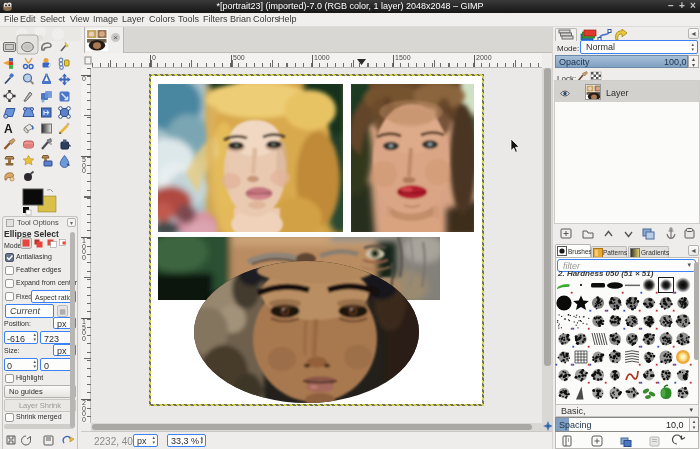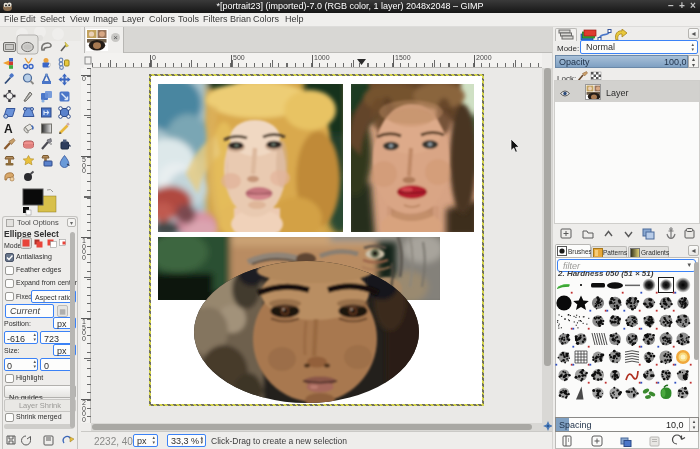--- a/index.html
+++ b/index.html
@@ -49,21 +49,21 @@
     <span class="mi" style="left:20px">Edit</span>
     <span class="mi" style="left:40px">Select</span>
     <span class="mi" style="left:70px">View</span>
     <span class="mi" style="left:93px">Image</span>
     <span class="mi" style="left:122px">Layer</span>
     <span class="mi" style="left:149px">Colors</span>
     <span class="mi" style="left:178px">Tools</span>
     <span class="mi" style="left:203px">Filters</span>
     <span class="mi" style="left:230px">Brian</span>
     <span class="mi" style="left:253px">Colors</span>
-    <span class="mi" style="left:285px">Help</span>
+    <span class="mi" style="left:278px">Help</span>
 </div>
 <div class="ab" id="toolbox">
 <svg class="ab" style="left:0;top:0" width="81" height="14" viewBox="0 0 81 14">
       <rect width="81" height="14" fill="#e9e8e5"></rect>
       <circle cx="22" cy="7" r="6" fill="#efeeec"></circle>
       <circle cx="40" cy="5" r="6" fill="#efeeec"></circle>
       <circle cx="58" cy="7" r="6" fill="#efeeec"></circle>
       <circle cx="40" cy="11" r="3" fill="#e2e1de"></circle>
     </svg>
 <svg class="ab" style="left:0;top:-17px" width="81" height="205" viewBox="0 0 81 205">
@@ -273,21 +273,21 @@
 <div class="lbl f7" style="left:4px;top:320px">Position:</div>
 <div class="spin f8" style="left:53px;top:317px;width:23px;height:12px;padding:1px 0 0 3px">px<span style="position:absolute;right:1px;top:0;color:#555;font-size:5px;line-height:5px">▴<br>▾</span></div>
 <div class="spin f8" style="left:4px;top:331px;width:34px;height:13px;padding:2px 0 0 2px">-616<span style="position:absolute;right:1px;top:0;color:#555;font-size:5px;line-height:5px">▴<br>▾</span></div>
 <div class="spin f8" style="left:40px;top:331px;width:34px;height:13px;padding:2px 0 0 3px">723</div>
 <div class="lbl f7" style="left:4px;top:347px">Size:</div>
 <div class="spin f8" style="left:53px;top:344px;width:23px;height:12px;padding:1px 0 0 3px">px<span style="position:absolute;right:1px;top:0;color:#555;font-size:5px;line-height:5px">▴<br>▾</span></div>
 <div class="spin f8" style="left:4px;top:358px;width:34px;height:13px;padding:2px 0 0 2px">0<span style="position:absolute;right:1px;top:0;color:#555;font-size:5px;line-height:5px">▴<br>▾</span></div>
 <div class="spin f8" style="left:40px;top:358px;width:34px;height:13px;padding:2px 0 0 3px">0</div>
 <div class="chk" style="left:5px;top:374px"></div>
 <div class="lbl f7" style="left:16px;top:374px">Highlight</div>
-<div class="ab f8" style="left:4px;top:385px;width:72px;height:13px;background:linear-gradient(#fafaf9,#e5e4e1);border:1px solid #b2b1ae;border-radius:2px;padding:7px 0 0 4px;color:#2e2e2e">No guides</div>
+<div class="ab f8" style="left:4px;top:385px;width:72px;height:13px;background:linear-gradient(#fafaf9,#e5e4e1);border:1px solid #b2b1ae;border-radius:2px;padding:1px 0 0 4px;color:#2e2e2e">No guides</div>
 <div class="ab f8" style="left:4px;top:399px;width:72px;height:13px;background:#e9e8e5;border:1px solid #c8c7c4;border-radius:2px;text-align:center;padding-top:1px;color:#9a9996">Layer Shrink</div>
 <div class="chk" style="left:5px;top:413px"></div>
 <div class="lbl f7" style="left:16px;top:413px">Shrink merged</div>
 <div class="ab" style="left:4px;top:424px;width:70px;height:5px;background:#cfcecb;border-radius:2px"></div>
 <svg class="ab" style="left:4px;top:433px" width="72" height="14" viewBox="0 0 72 14">
  <g stroke="#5a5a5a" fill="none">
       <path d="M3 11 L3 3 L11 3 L11 11 Z M5 3 L5 6 L9 6 L9 3 M5 11 L5 8 L9 8 L9 11"></path>
       <path d="M22 3 a4.5 4.5 0 1 0 4.5 4.5 M26.5 7.5 L26.5 3.5 L23 6"></path>
       <rect x="40" y="3" width="9" height="9" rx="1"></rect>
       <line x1="42" y1="5" x2="47" y2="5"></line>
@@ -564,21 +564,20 @@
 <div class="ab" style="left:542px;top:423px;width:10px;height:8px;background:#d9d8d5"></div>
 <svg class="ab" style="left:543px;top:421px" width="10" height="10" viewBox="0 0 10 10">
     <path d="M5 0 L6.5 3.5 L10 5 L6.5 6.5 L5 10 L3.5 6.5 L0 5 L3.5 3.5 Z" fill="#4a7ab8"></path>
     <rect x="4" y="4" width="2" height="2" fill="#2a5a98"></rect>
   </svg>
 <div class="ab" id="statusbar">
  <span class="ab" style="left:13px;top:4px;color:#8a8a88;font-size:10px">2232, 408</span>
  <div class="spin" style="left:52px;top:2px;width:25px;height:13px;padding:1px 0 0 3px">px<span style="position:absolute;right:2px;top:0;color:#555;font-size:5px;line-height:5px;text-align:center">▴<br>▾</span></div>
  <div class="spin" style="left:86px;top:2px;width:39px;height:13px;padding:1px 0 0 3px">33,3 %<span style="position:absolute;right:2px;top:0;color:#555;font-size:5px;line-height:5px;text-align:center">▴<br>▾</span></div>
  <span class="ab" style="left:119px;top:3px;color:#777;font-size:8px">◐</span>
- <span class="ab" style="left:130px;top:4px;color:#3c3c3c;font-size:8.5px">Click-Drag to create a new selection</span>
 </div>
 <div class="ab" id="rightdock">
 <div class="ab" style="left:2px;top:1px;width:22px;height:13px;background:#f2f1ef;border:1px solid #bcbbb8;border-bottom:none;border-radius:2px 2px 0 0"></div>
 <svg class="ab" style="left:5px;top:2px" width="16" height="11" viewBox="0 0 16 11">
       <g stroke="#6a6a68" fill="#d8d7d4">
         <rect x="1" y="1" width="11" height="3"></rect>
         <rect x="2.5" y="4" width="11" height="3"></rect>
         <rect x="4" y="7" width="11" height="3"></rect>
       </g>
     </svg>
@@ -1436,20 +1435,21 @@
 <rect x="51.8" y="354.8" width="1.8" height="1.8" fill="#c03030"></rect>
 <rect x="85.8" y="354.8" width="1.8" height="1.8" fill="#c03030"></rect>
 <rect x="102.8" y="354.8" width="1.8" height="1.8" fill="#c03030"></rect>
 <rect x="87.4" y="354.8" width="1.8" height="1.8" fill="#3050c0"></rect>
 <rect x="104.4" y="354.8" width="1.8" height="1.8" fill="#3050c0"></rect>
 <rect x="136.8" y="354.8" width="1.8" height="1.8" fill="#c03030"></rect>
 <rect x="121.4" y="354.8" width="1.8" height="1.8" fill="#3050c0"></rect>
 <rect x="141" y="235" width="5" height="98" rx="2.5" fill="#b0afac"></rect>
 </svg>
 
+<div class="ab f9" style="left:2px;top:377px;width:144px;height:13px;background:#f2f1ef;border:1px solid #c5c4c1;padding:1px 0 0 5px;color:#2e2e2e">Basic,<span style="position:absolute;right:5px;color:#444;font-size:7px">▾</span></div>
 <div class="ab" style="left:2px;top:390px;width:144px;height:15px;background:#fdfdfc;border:1px solid #8a8986"></div>
 <div class="ab" style="left:3px;top:391px;width:13px;height:13px;background:#7fa0c2"></div>
 <div class="ab f9" style="left:6px;top:393px;color:#1e3048">Spacing</div>
 <div class="ab f9" style="left:113px;top:393px;color:#222">10,0</div>
 <div class="ab" style="left:136px;top:391px;width:9px;height:13px;background:#f5f4f2;border-left:1px solid #bbb;font-size:5px;color:#444;text-align:center;line-height:6px">▴<br>▾</div>
 <svg class="ab" style="left:6px;top:407px" width="136" height="14" viewBox="0 0 136 14">
 <g stroke="#5a5a5a" fill="none">
 <rect x="4" y="2" width="8" height="10" rx="1"></rect>
         <line x1="7" y1="2" x2="7" y2="12"></line>
         <line x1="9" y1="5" x2="10" y2="5"></line>

